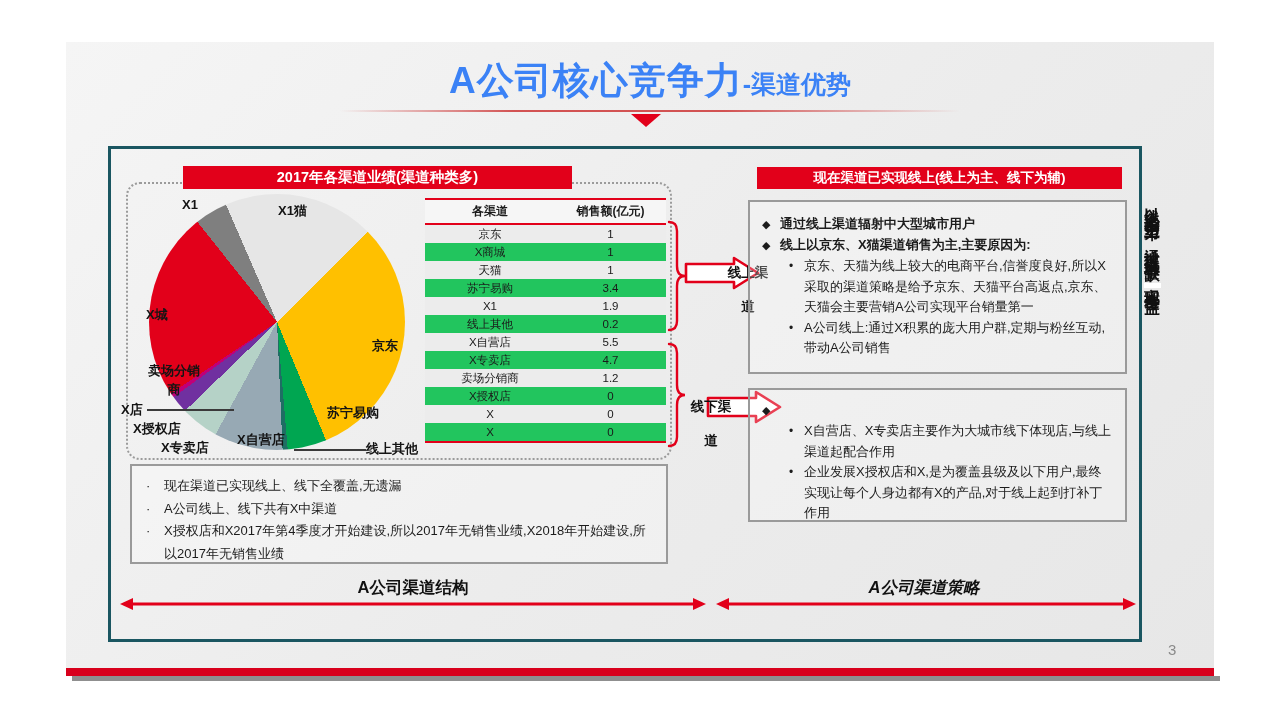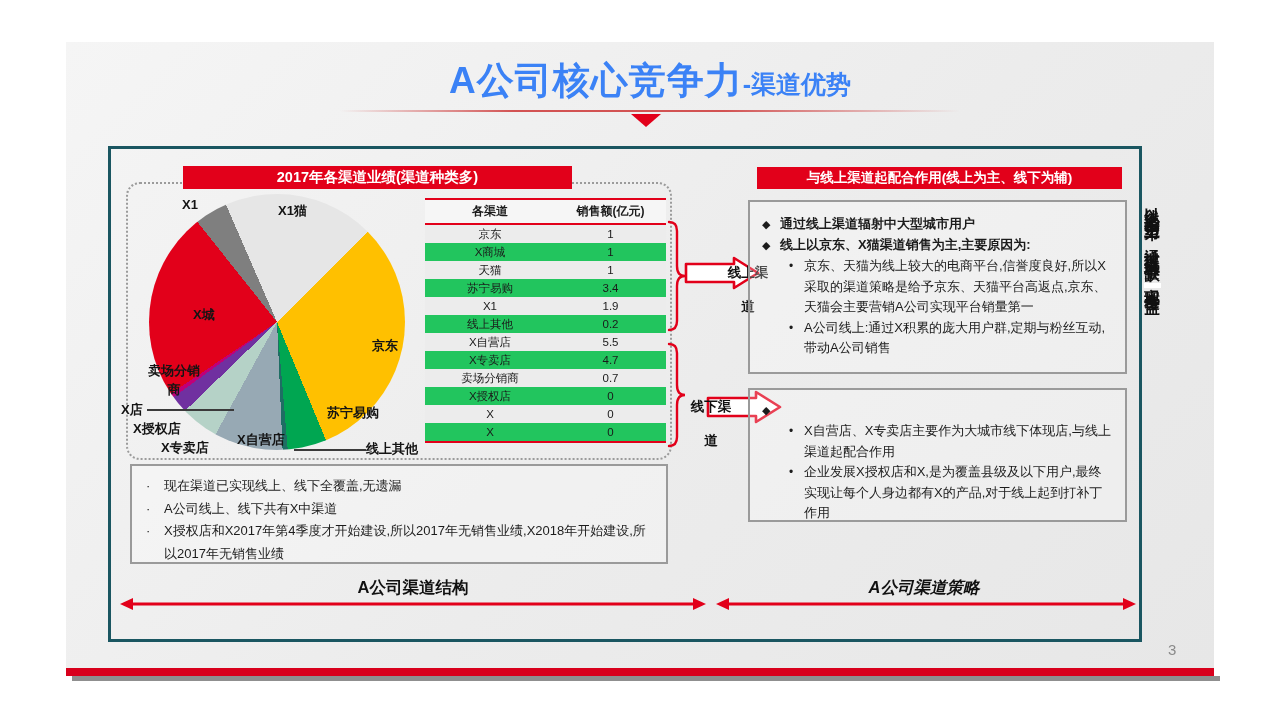--- a/index.html
+++ b/index.html
@@ -91,21 +91,21 @@
   <div class="abs title-tri"></div>
 
   <div class="abs frame"></div>
 
   <div class="abs dashed-box"></div>
   <div class="abs banner banner1">2017年各渠道业绩(渠道种类多)</div>
 
   <div class="abs" id="pie" style="background: conic-gradient(from -23.5deg, rgb(230, 230, 230) 0deg, rgb(230, 230, 230) 68.5deg, rgb(255, 192, 0) 68.5deg, rgb(255, 192, 0) 181deg, rgb(0, 166, 81) 181deg, rgb(0, 166, 81) 198.7deg, rgb(31, 110, 100) 198.7deg, rgb(31, 110, 100) 201deg, rgb(151, 169, 180) 201deg, rgb(151, 169, 180) 232.2deg, rgb(181, 210, 199) 232.2deg, rgb(181, 210, 199) 249.5deg, rgb(112, 48, 160) 249.5deg, rgb(112, 48, 160) 257.5deg, rgb(192, 0, 120) 257.5deg, rgb(192, 0, 120) 259.5deg, rgb(226, 0, 26) 259.5deg, rgb(226, 0, 26) 345deg, rgb(127, 127, 127) 345deg, rgb(127, 127, 127) 360deg);"></div>
   <div class="abs plabel" style="left:182px;top:197px;">X1</div>
   <div class="abs plabel" style="left:278px;top:202px;">X1猫</div>
-  <div class="abs plabel" style="left:146px;top:306px;margin-left:47px;">X城</div>
+  <div class="abs plabel" style="left:146px;top:306px;">X城</div>
   <div class="abs plabel" style="left:372px;top:337px;">京东</div>
   <div class="abs plabel" style="left:144px;top:361px;width:60px;text-align:center;white-space:normal;line-height:19px;">卖场分销商</div>
   <div class="abs plabel" style="left:121px;top:401px;">X店</div>
   <div class="abs lead" style="left:147px;top:409px;width:87px;"></div>
   <div class="abs plabel" style="left:133px;top:420px;">X授权店</div>
   <div class="abs plabel" style="left:161px;top:439px;">X专卖店</div>
   <div class="abs plabel" style="left:237px;top:431px;">X自营店</div>
   <div class="abs plabel" style="left:327px;top:404px;">苏宁易购</div>
   <div class="abs plabel" style="left:366px;top:440px;">线上其他</div>
   <div class="abs lead" style="left:294px;top:449px;width:72px;"></div>
@@ -147,21 +147,21 @@
     <tr class="odd">
           <td>X自营店</td>
           <td>5.5</td>
         </tr>
     <tr class="even">
           <td>X专卖店</td>
           <td>4.7</td>
         </tr>
     <tr class="odd">
           <td>卖场分销商</td>
-          <td>0.7</td>
+          <td>1.2</td>
         </tr>
     <tr class="even">
           <td>X授权店</td>
           <td>0</td>
         </tr>
     <tr class="odd">
           <td>X</td>
           <td>0</td>
         </tr>
     <tr class="even last">
@@ -199,21 +199,21 @@
     <div class="li">
         <span class="mk">·</span>
         <span>A公司线上、线下共有X中渠道</span>
       </div>
     <div class="li">
         <span class="mk">·</span>
         <span>X授权店和X2017年第4季度才开始建设,所以2017年无销售业绩,X2018年开始建设,所以2017年无销售业绩</span>
       </div>
   </div>
 
-  <div class="abs banner banner2">与线上渠道起配合作用(线上为主、线下为辅)</div>
+  <div class="abs banner banner2">现在渠道已实现线上(线上为主、线下为辅)</div>
   <div class="abs gbox rbox1">
     <div class="li l1">
         <span class="mk">◆</span>
         <span>通过线上渠道辐射中大型城市用户</span>
       </div>
     <div class="li l1">
         <span class="mk">◆</span>
         <span>线上以京东、X猫渠道销售为主,主要原因为:</span>
       </div>
     <div class="li l2">

